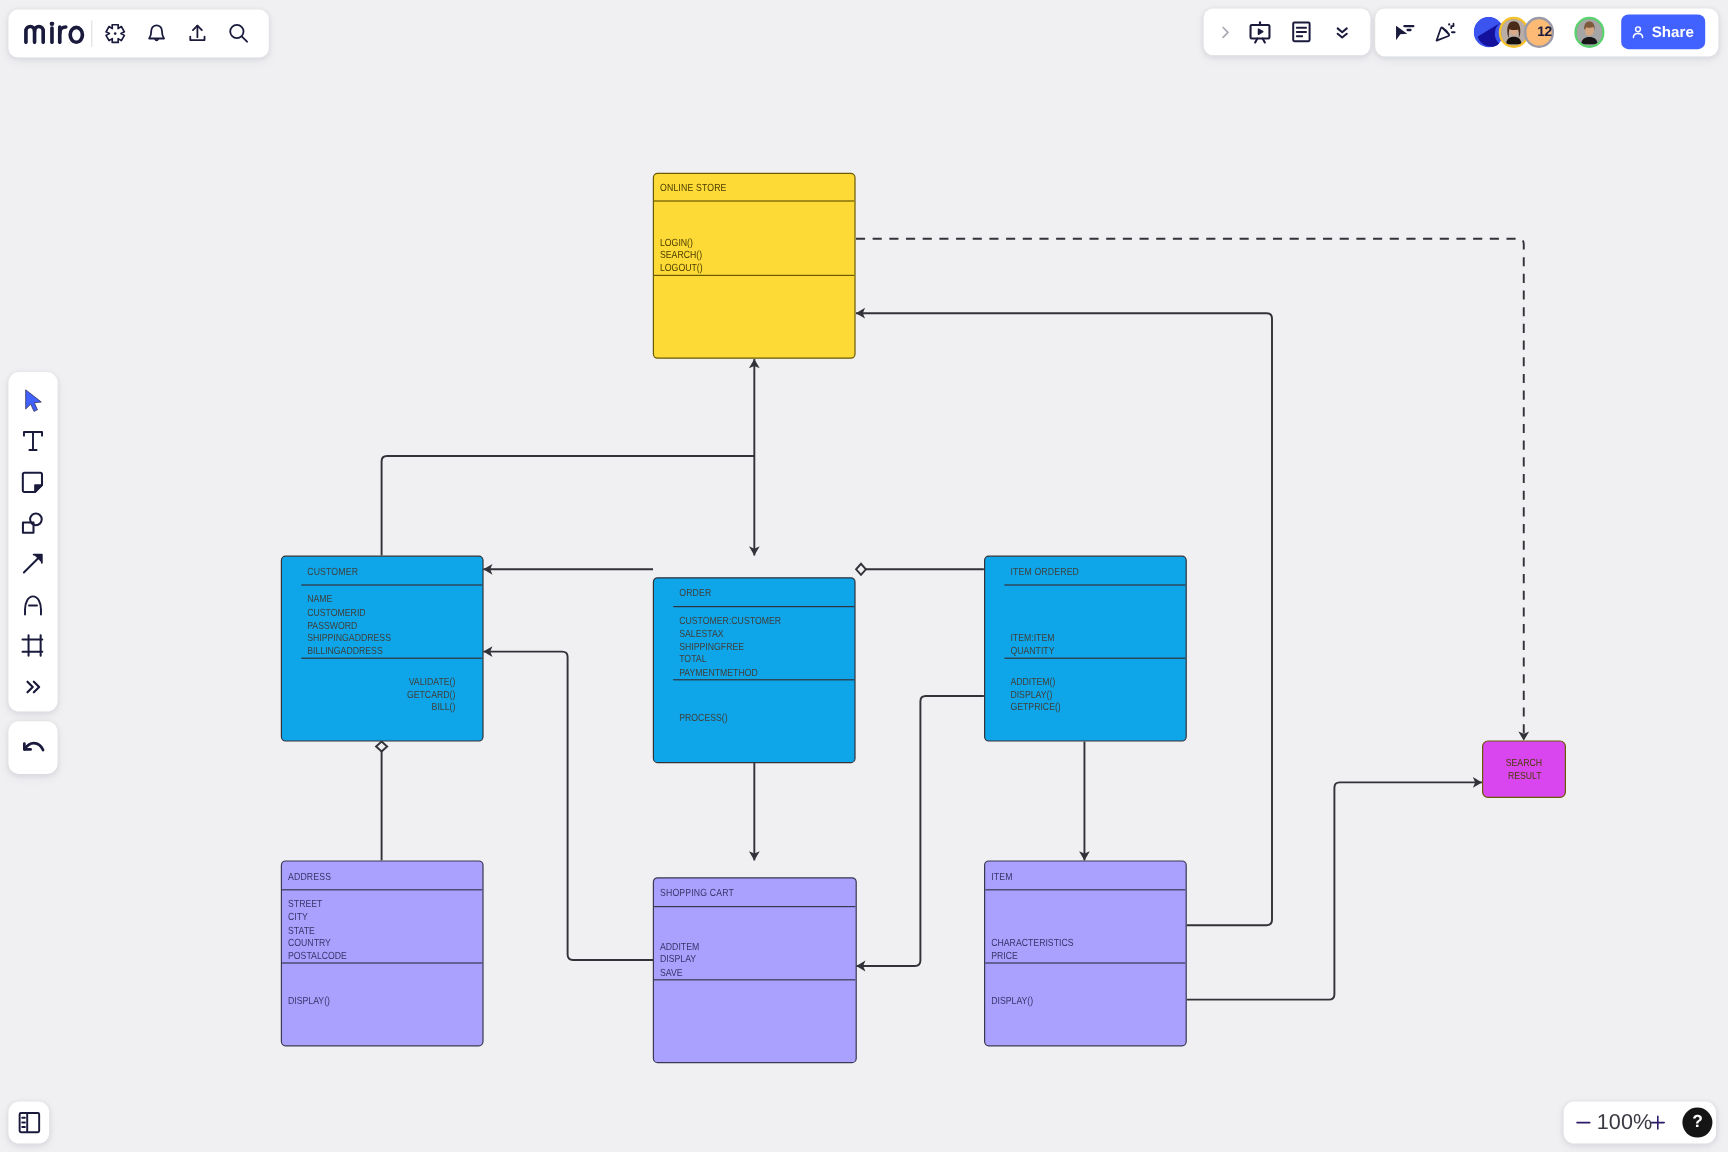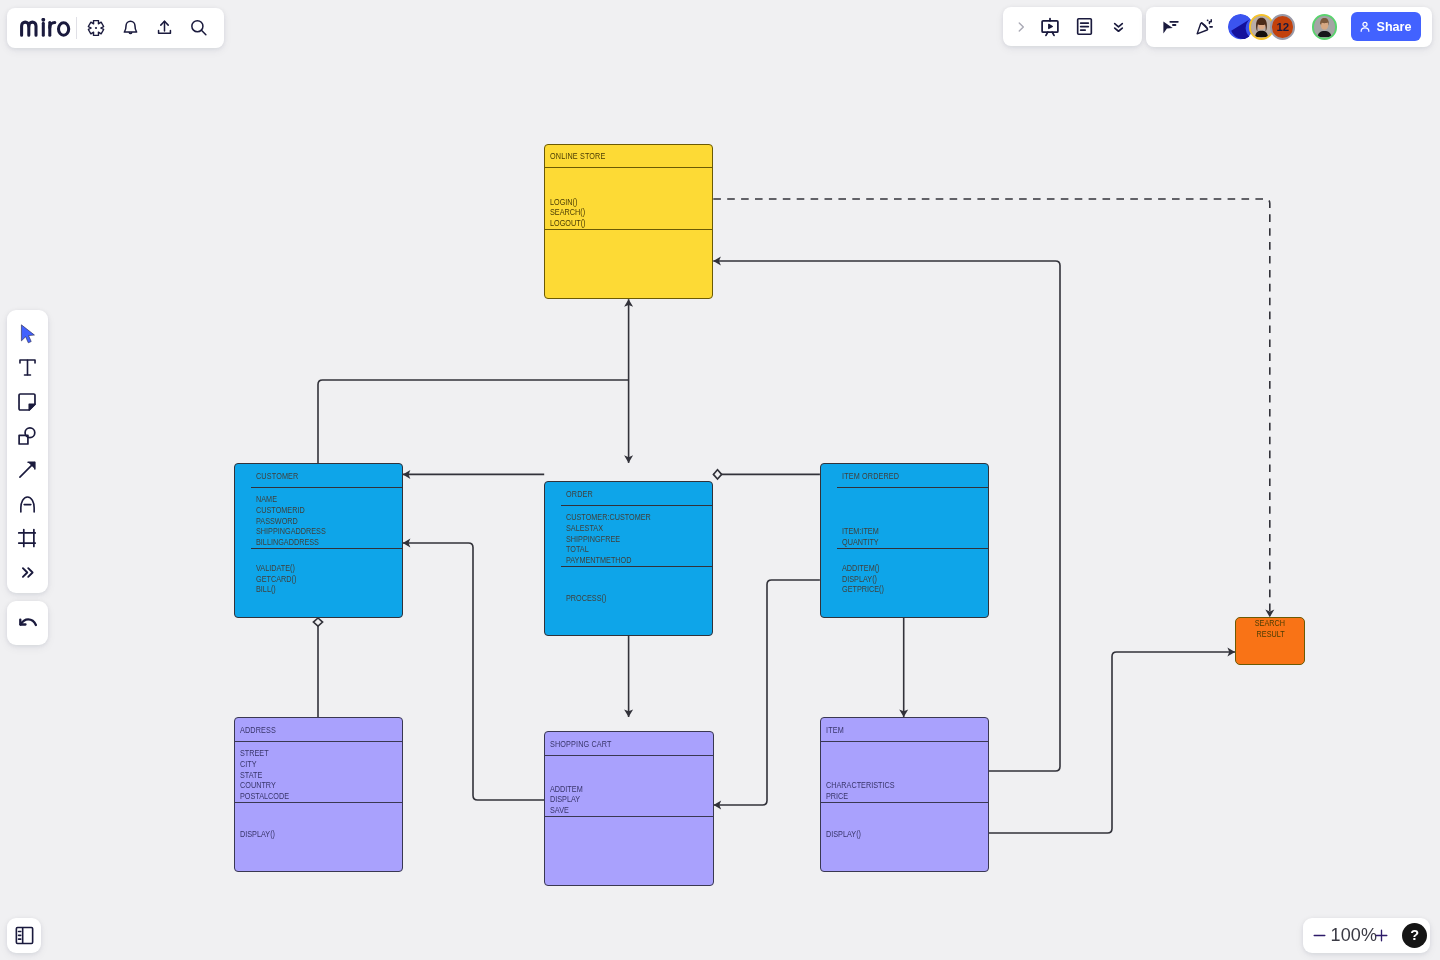--- a/index.html
+++ b/index.html
@@ -89,23 +89,23 @@
   .uml .sec.bot { flex:1 1 auto; }
   .uml .row { line-height:10.7px; white-space:nowrap; will-change:opacity;
               transform:scaleX(.845); transform-origin:left center; }
   .uml .hd > span { display:inline-block; will-change:opacity;
                     transform:scaleX(.845); transform-origin:left center; }
   .fill-yellow { background:#fdda35; border-color:#6b5a04; color:#4a3c03; }
   .fill-yellow .hd, .fill-yellow .sec.mid { border-color:#6b5a04; }
   .fill-cream  { background:#0ea5e9;padding-left:16px; }
   .fill-purple { background:#a9a1fd; color:#38356a; border-color:#3a3852; }
   .fill-purple .hd, .fill-purple .sec.mid { border-color:#3a3852; }
-  .searchres { position:absolute; background:#f97316; border:1.6px solid #6b5a04;
+  .searchres { position:absolute; background:#d946ef; border:1.6px solid #6b5a04;
                border-radius:5px; display:flex; flex-direction:column; align-items:center;
-               font-size:8.6px; color:#4a3c03; line-height:10.7px; }
+               justify-content:center; font-size:8.6px; color:#4a3c03; line-height:10.7px; }
   .searchres > div { transform:scaleX(.845); will-change:opacity; }
 </style>
 </head>
 <body>
 
 <div class="canvas">
   <svg id="wires" width="1440" height="960" style="position:absolute;left:0;top:0">
       <g>
         <path d="M 713.3 199 L 1265.3 199 Q 1269.8 199 1269.8 203.5 L 1269.8 617.2" fill="none" stroke="#32323a" stroke-width="1.6" stroke-linecap="butt" stroke-dasharray="7.6 6.3"></path>
         <polygon points="1269.80,617.20 1265.30,609.60 1269.80,611.50 1274.30,609.60" fill="#32323a"></polygon>
@@ -171,21 +171,21 @@
         <div class="hd" style="height: 24.4px;">
           <span>CUSTOMER</span>
         </div>
         <div class="sec mid" style="height: 60.4px; padding-top: 5.61px;">
           <div class="row">NAME</div>
           <div class="row">CUSTOMERID</div>
           <div class="row">PASSWORD</div>
           <div class="row">SHIPPINGADDRESS</div>
           <div class="row">BILLINGADDRESS</div>
         </div>
-        <div class="sec bot" style="padding-bottom: 7.6px;">
+        <div class="sec bot" style="padding-bottom: 7.6px; text-align: right;">
           <div class="row">VALIDATE()</div>
           <div class="row">GETCARD()</div>
           <div class="row">BILL()</div>
         </div>
       </div>
       <div class="uml fill-cream" style="left: 544.2px; top: 481px; width: 169.2px; height: 155.1px;">
         <div class="hd" style="height: 24.4px;">
           <span>ORDER</span>
         </div>
         <div class="sec mid" style="height: 60.4px; padding-top: 5.61px;">
@@ -353,21 +353,21 @@
       </svg>
     </div>
     <div class="av" style="border:2.2px solid #f5c22b;overflow:hidden;background:#a49a94">
       <svg width="21" height="21" viewBox="0 0 24 24">
         <rect width="24" height="24" fill="#b9ada6"></rect>
         <path d="M4.6 24c.5-5.2 3.1-7.2 7.4-7.2s6.9 2 7.4 7.2z" fill="#15100e"></path>
         <ellipse cx="12" cy="10.2" rx="4.1" ry="5.1" fill="#d9a886"></ellipse>
         <path d="M5.8 11.2C5.8 4.8 8.3 2 12 2s6.2 2.8 6.2 9.2c0 3.4-.8 5.6-1.6 6.6.5-3.3.2-6.6-.6-8.1-1.4.9-6.4 1.1-8.1-.4-.6 1.9-.9 5.2-.5 8.5-.9-1-1.6-3.2-1.6-6.6Z" fill="#4a2a18"></path>
       </svg>
     </div>
-    <div class="av" style="background:#c2410c;border:2.2px solid #9a9aa8;display:flex;align-items:center;justify-content:center">
+    <div class="av" style="background:#fdba74;border:2.2px solid #9a9aa8;display:flex;align-items:center;justify-content:flex-end">
       <span style="font-size:11.5px;font-weight:700;color:#1a1a3d;letter-spacing:-.2px">12</span>
     </div>
     <div class="av" style="border:2.2px solid #5ad36f;overflow:hidden;background:#9a9a9a;margin-left:16.3px">
       <svg width="21" height="21" viewBox="0 0 24 24">
         <rect width="24" height="24" fill="#a5a5a5"></rect>
         <path d="M4 24c.6-5 3.4-7 8-7s7.4 2 8 7z" fill="#17171a"></path>
         <ellipse cx="12" cy="10.5" rx="4.3" ry="5.3" fill="#d6a882"></ellipse>
         <path d="M6.9 9.5C6.9 4.4 8.8 2.2 12 2.2s5.1 2.2 5.1 7.3c0 .6-.1 1.1-.2 1.5-.2-1.6-.6-2.8-1-3.5-1.5.7-5 1-7 .2-.4.7-.8 1.9-.9 3.4-.1-.5-.1-1-.1-1.6Z" fill="#7d5a3c"></path>
       </svg>
     </div>

